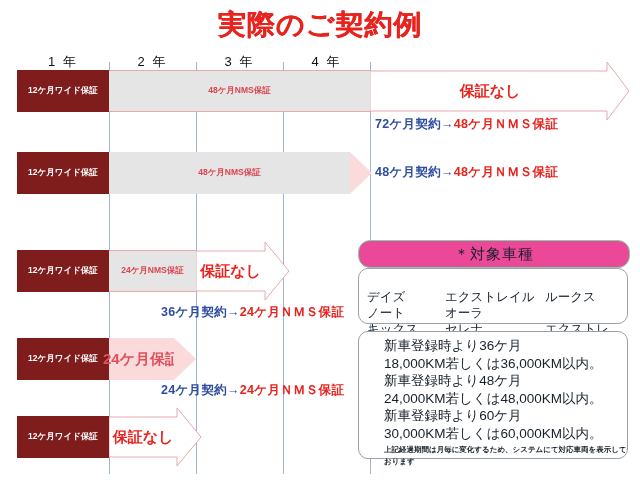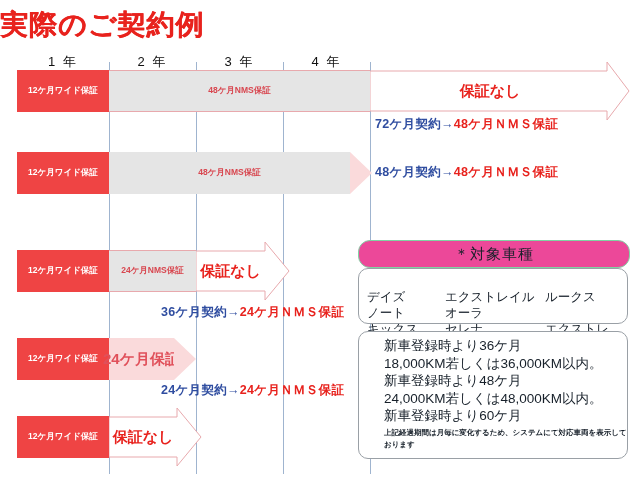--- a/index.html
+++ b/index.html
@@ -8,20 +8,21 @@
     background:#ffffff;
     font-family:"Liberation Sans","DejaVu Sans",sans-serif;
     overflow:hidden;
     position:relative;
   }
   #stage{position:relative;width:640px;height:480px;}
 
   
   .title{
     position:absolute;left:0;top:6px;width:640px;
+    text-align:center;
     font-size:28px;font-weight:bold;
     color:#e8221d;
     letter-spacing:1px;
     text-shadow:0.5px 0 0 #e8221d;
   }
 
   
   .chart{position:absolute;left:17px;top:44px;width:613px;height:430px;}
 
   
@@ -40,21 +41,21 @@
   
   .row{position:absolute;left:0;}
 
   .seg{
     position:absolute;top:0;height:100%;
     display:flex;align-items:center;justify-content:center;
     box-sizing:border-box;
     white-space:nowrap;
   }
   .seg-red{
-    background:#ef4444;
+    background:#7f1d1d;
     color:#ffffff;
     font-size:8.5px;font-weight:bold;
     letter-spacing:0px;
     align-items:center;
   }
   .seg-pink{
     background:#e5e5e5;
     border-top:1px solid #e8a9ad;
     border-bottom:1px solid #e8a9ad;
     color:#d8464f;
@@ -246,17 +247,18 @@
     </div>
   </div>
 
   <div class="panel-box" style="left:358px;top:331px;width:270px;height:128px;">
     <div class="terms">
       <div>新車登録時より36ケ月</div>
       <div>18,000KM若しくは36,000KM以内。</div>
       <div>新車登録時より48ケ月</div>
       <div>24,000KM若しくは48,000KM以内。</div>
       <div>新車登録時より60ケ月</div>
+      <div>30,000KM若しくは60,000KM以内。</div>
       <div class="note">上記経過期間は月毎に変化するため、システムにて対応車両を表示しております</div>
     </div>
   </div>
 
 </div>
 
 </body></html>

